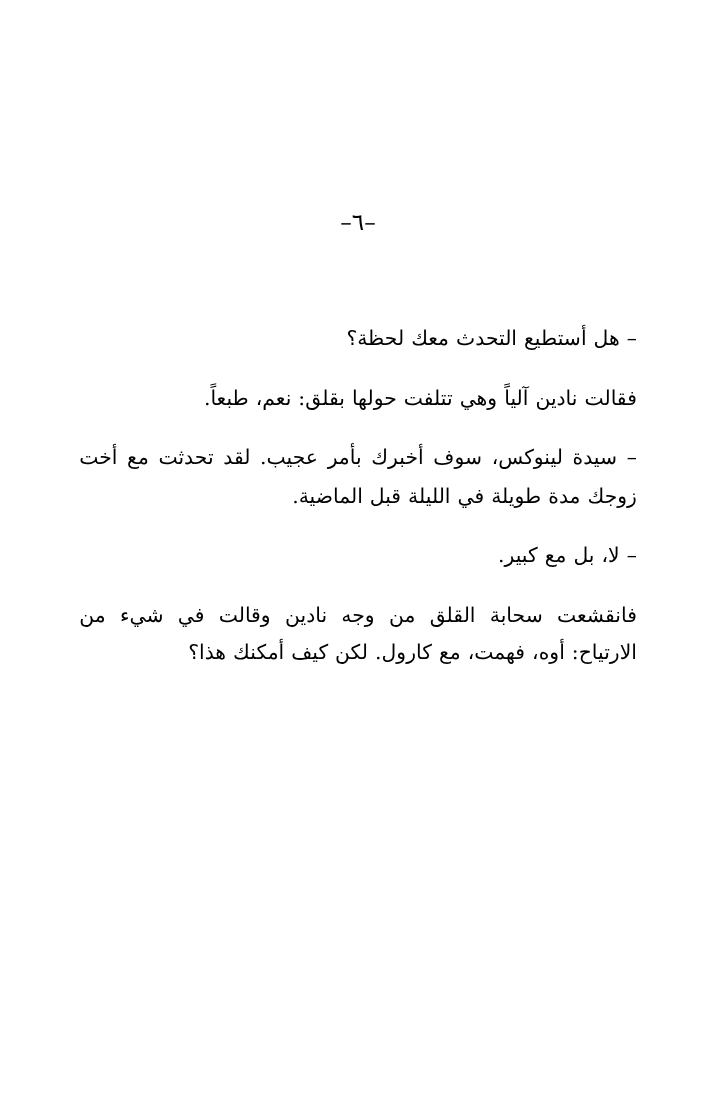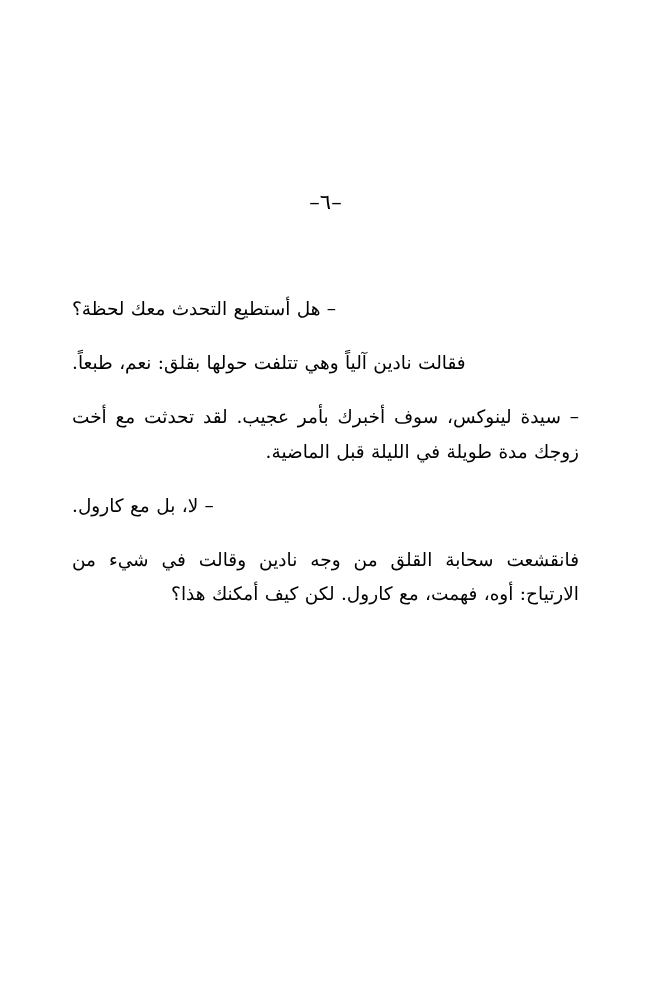--- a/index.html
+++ b/index.html
@@ -34,21 +34,21 @@
   }
   p.para {
     margin: 0 0 20px 0;
     font-size: 18.5px;
     line-height: 1.85;
     text-align: justify;
     text-justify: inter-word;
     word-spacing: 0.5px;
   }
   p.dialogue {
-    text-align: left;
+    text-align: right;
   }
   p.last {
     margin-bottom: 0;
   }
 </style>
 </head>
 <body>
 
 <div class="page">
   <div class="content">
@@ -58,19 +58,19 @@
     <p class="para dialogue">– هل أستطيع التحدث معك لحظة؟</p>
 
 
     <p class="para dialogue">فقالت نادين آلياً وهي تتلفت حولها بقلق: نعم، طبعاً.</p>
 
 
 
     <p class="para">– سيدة لينوكس، سوف أخبرك بأمر عجيب. لقد تحدثت مع أخت زوجك مدة طويلة في الليلة قبل الماضية.</p>
 
 
-    <p class="para dialogue">– لا، بل مع كارول.</p>
+    <p class="para dialogue">– لا، بل مع كبير.</p>
 
     <p class="para">فانقشعت سحابة القلق من وجه نادين وقالت في شيء من الارتياح: أوه، فهمت، مع كارول. لكن كيف أمكنك هذا؟</p>
 
 
   </div>
 </div>
 
 </body></html>

